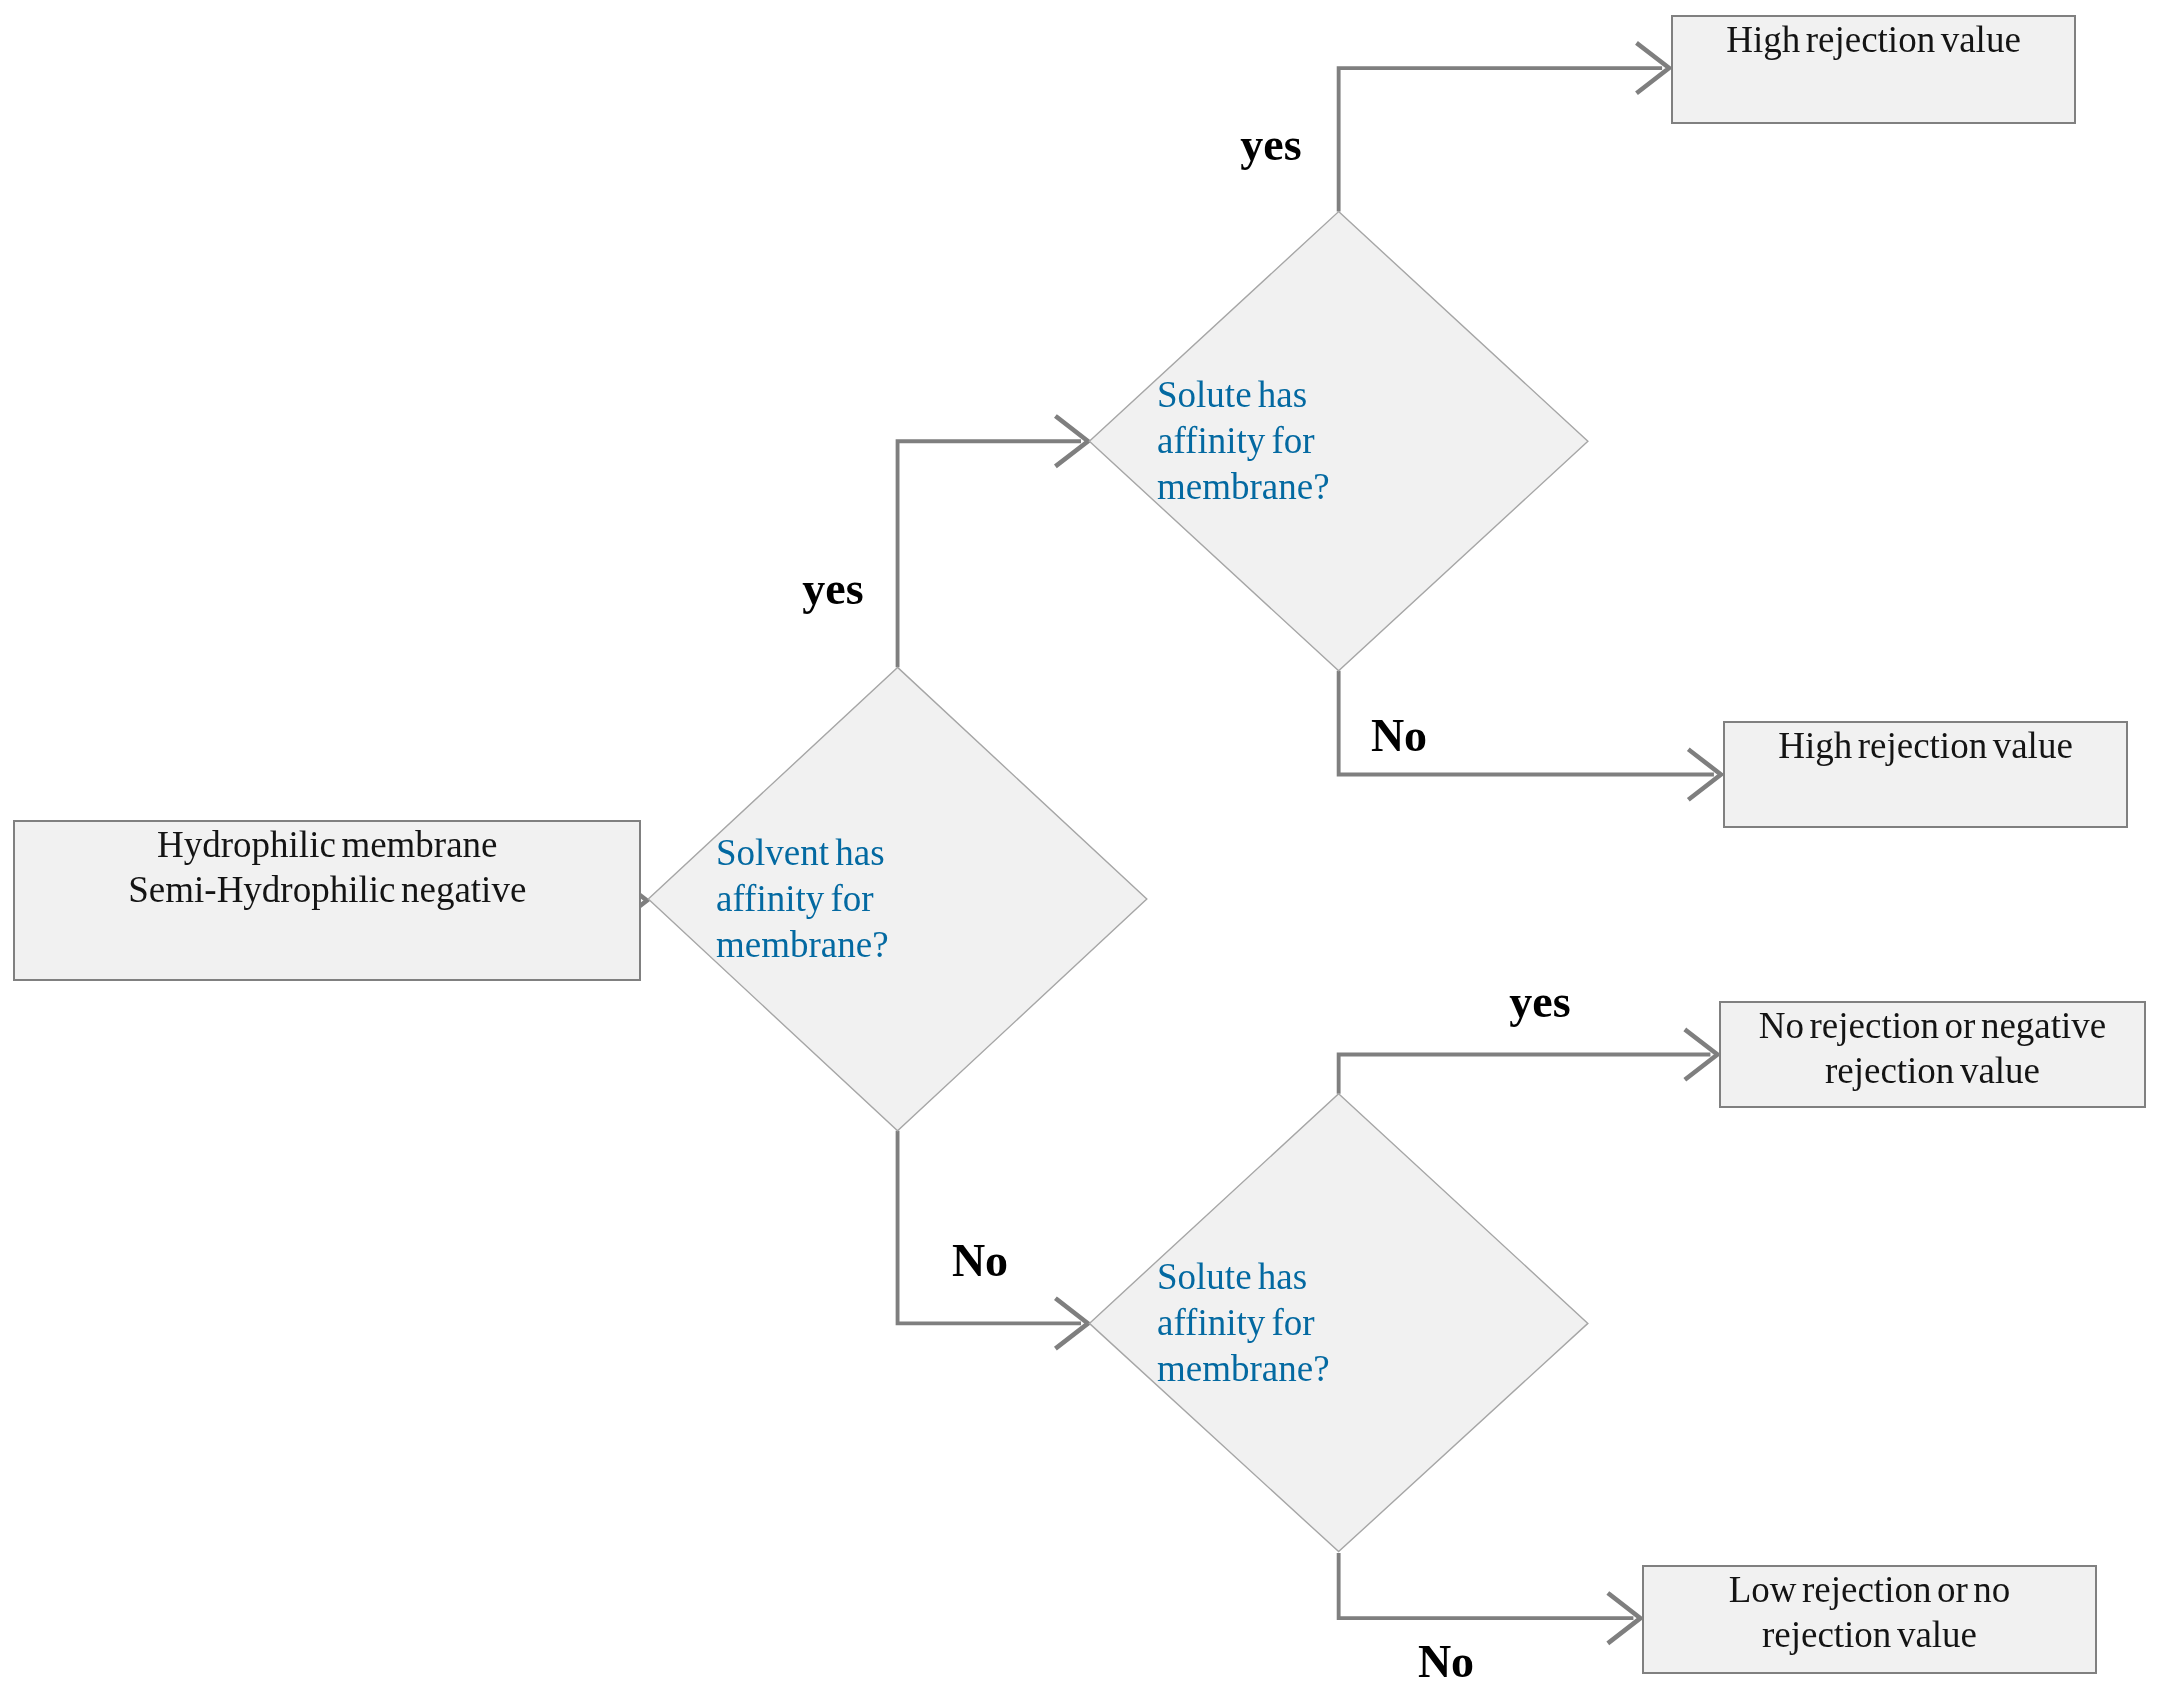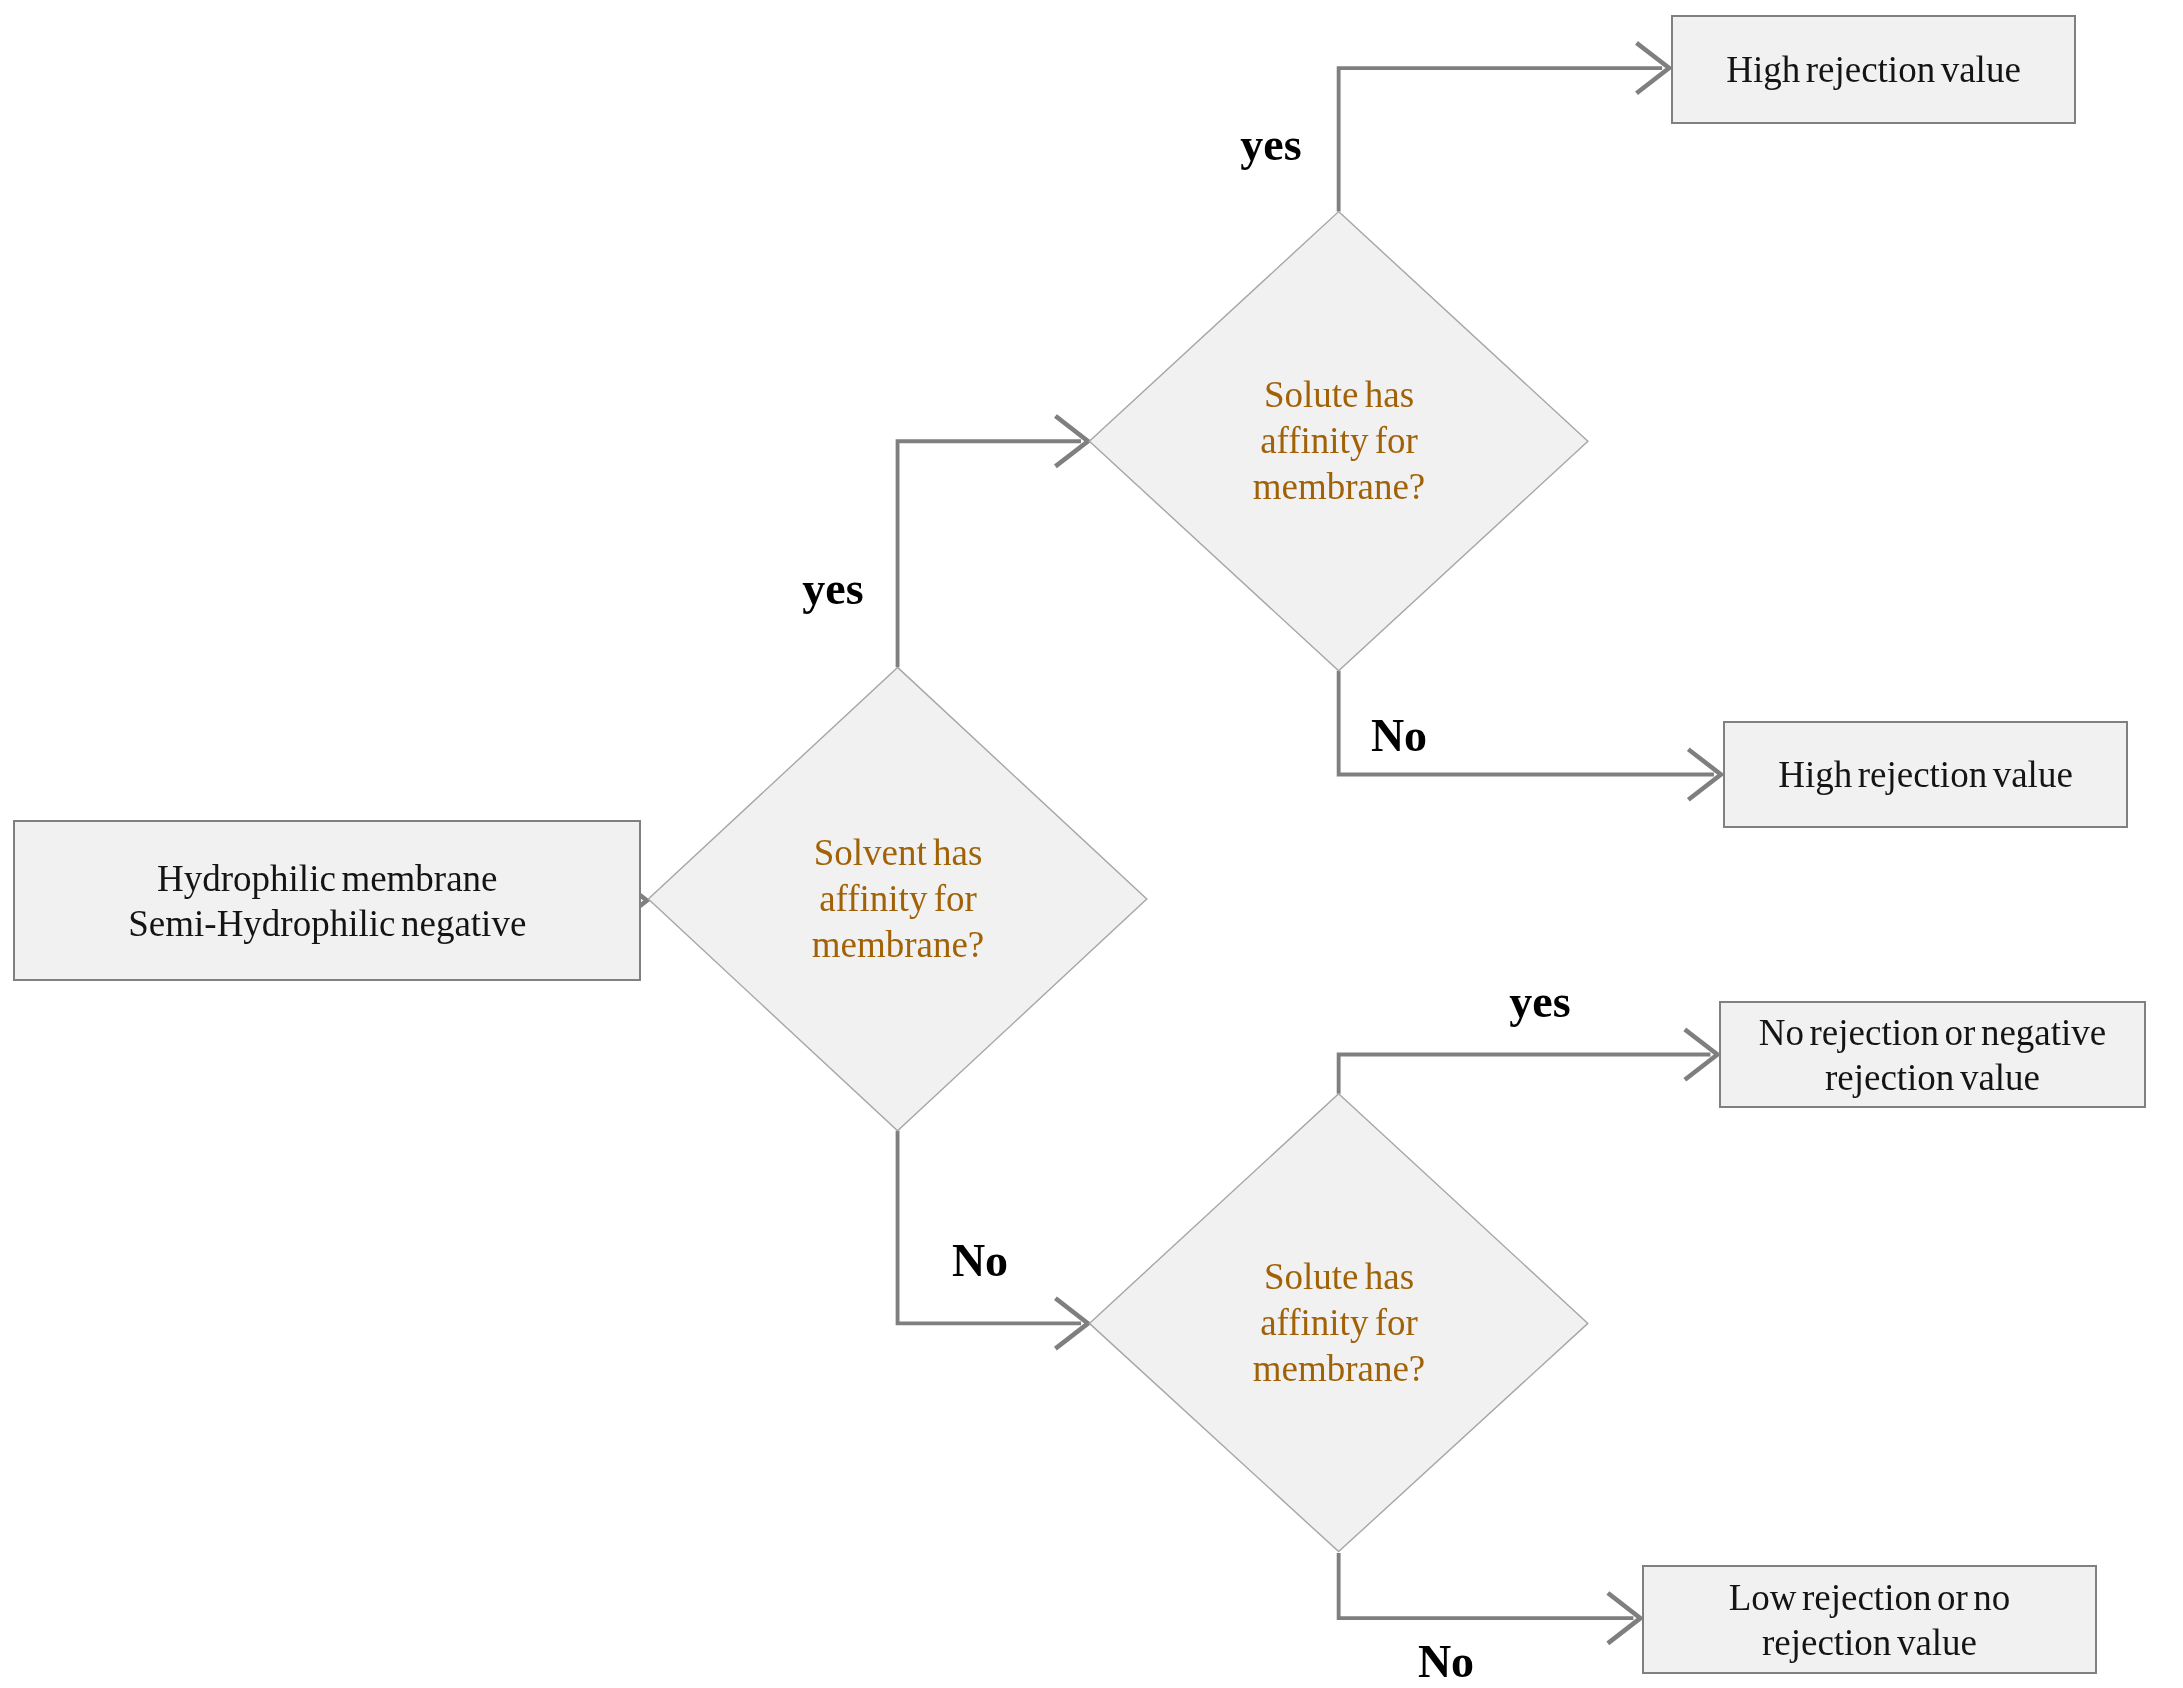--- a/index.html
+++ b/index.html
@@ -9,27 +9,27 @@
     font-family:"Liberation Serif", serif;
   }
   svg.layer{position:absolute;left:0;top:0;}
   .connector{stroke:var(--connector,#7f7f7f);stroke-width:5.5;fill:none;}
   .chevron{stroke:var(--connector,#7f7f7f);stroke-width:6.5;fill:none;stroke-linecap:square;}
   .diamond{fill:var(--node-fill,#f1f1f1);stroke:var(--diamond-border,#a6a6a6);stroke-width:2;}
   .node{
     position:absolute;box-sizing:border-box;
     background:var(--node-fill,#f1f1f1);
     border:2.8px solid var(--box-border,#808080);
-    display:flex;flex-direction:column;justify-content:center;align-items:center;
+    display:flex;flex-direction:column;justify-content:flex-start;align-items:center;
     text-align:center;color:#141414;font-size:37px;word-spacing:-0.1em;
   }
   .node .ln{line-height:45px;white-space:nowrap;}
   .dlabel{
     position:absolute;transform:translate(-50%,-50%);
-    text-align:center;color:#a16207;font-size:37px;word-spacing:-0.08em;
+    color:#0369a1;font-size:37px;word-spacing:-0.08em;
   }
   .dlabel .ln{line-height:46px;white-space:nowrap;}
   .elabel{
     position:absolute;transform:translate(-50%,-50%);
     font-weight:bold;font-size:46px;color:#000;word-spacing:-0.08em;
   }
 </style>
 </head>
 <body style="background: rgb(255, 255, 255);">
 

